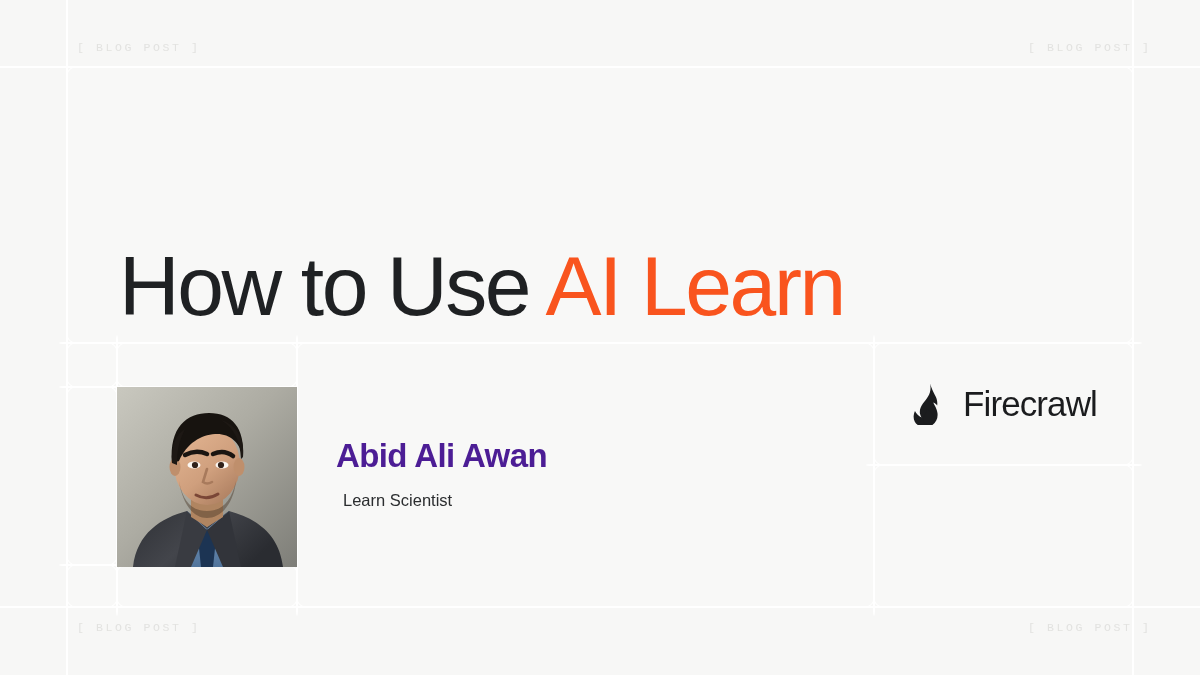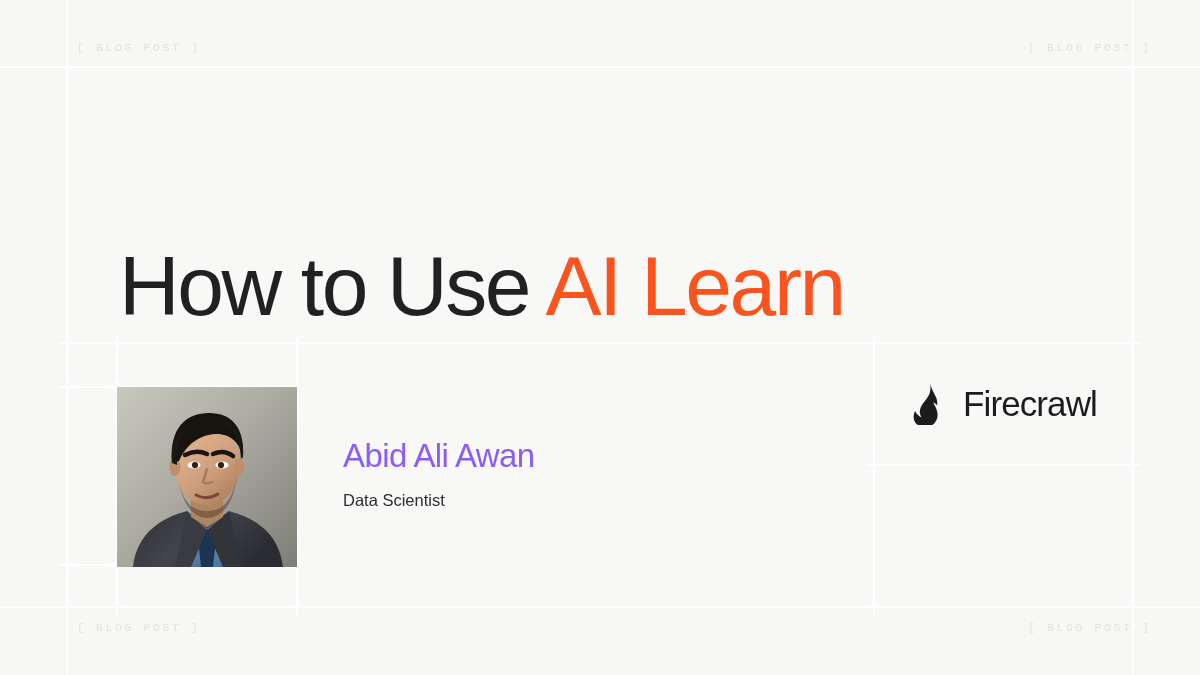--- a/index.html
+++ b/index.html
@@ -131,25 +131,25 @@
   #author-photo {
     position:absolute;
     left:117px; top:387px;
     width:180px; height:180px;
     overflow:hidden;
   }
   #author-photo svg { display:block; width:180px; height:180px; }
 
   #author-name {
     position:absolute;
-    left:343px; top:437px;
+    left:336px; top:437px;
     font-size:33px;
     letter-spacing:-0.6px;
-    font-weight:400;
-    color:#8b5cf6;
+    font-weight:700;
+    color:#4c1d95;
     white-space:nowrap;
   }
   #author-role {
     position:absolute;
     left:343px; top:491px;
     font-size:16.5px;
     font-weight:400;
     color:#2b2d2f;
     white-space:nowrap;
   }
@@ -287,21 +287,21 @@
 
       <path d="M90 82 L86 95 q4 3 9 0" stroke="#a87a5c" stroke-width="2.6" fill="none" stroke-linecap="round"></path>
 
       <path d="M62 94 C66 120 78 131 90 131 C102 131 116 120 119 94 C114 116 104 124 90 124 C76 124 66 116 62 94 Z" fill="#4a3728" opacity=".45"></path>
 
       <path d="M79 108 q11 6 22 -1" stroke="#7a4636" stroke-width="3" fill="none" stroke-linecap="round"></path>
     </svg>
   </div>
 
   <div id="author-name">Abid Ali Awan</div>
-  <div id="author-role">Data Scientist</div>
+  <div id="author-role">Learn Scientist</div>
 
   <div id="brand">
     <svg id="brand-flame" viewBox="0 0 32 38" xmlns="http://www.w3.org/2000/svg" aria-hidden="true">
       <path fill="#1b1c1e" d="M17.9 0.4c0.9 4.6 0.2 8.1-1.6 11.3-1.4 2.5-3.3 4.6-4.9 6.9-1.9 2.7-3.2 5.6-2.7 9 0.2 1.3 0.7 2.5 1.4 3.7-2.6-1.3-4.6-3.3-5.9-5.9-0.7 1.4-1.1 2.9-1.2 4.5-0.2 4 1.7 7.1 5 8.9 3.9 2.1 8.1 1.9 11.7-0.6 3.7-2.6 5.4-6.3 4.9-10.8-0.3-2.5-1.3-4.8-2.5-7-0.5-0.9-1-1.8-1.3-2.8 1.5 0.5 2.6 1.5 3.5 2.8 0.5-3.5-0.3-6.7-2.1-9.6C20.6 7.2 18.9 4.4 17.9 0.4z"></path>
       <path fill="#1b1c1e" d="M14.6 22.6c0.5 2.1 0.1 3.9-1.1 5.6-0.9 1.3-1.8 2.6-1.9 4.3-0.1 2.3 1.2 4.1 3.3 4.8 2.3 0.8 4.7 0.1 6.1-1.8 1.3-1.8 1.3-4.2-0.1-6.1-0.6-0.8-1.3-1.5-1.9-2.3C17.2 25.6 15.8 24.3 14.6 22.6z"></path>
     </svg>
     <span id="brand-name">Firecrawl</span>
   </div>
 
 </div>

